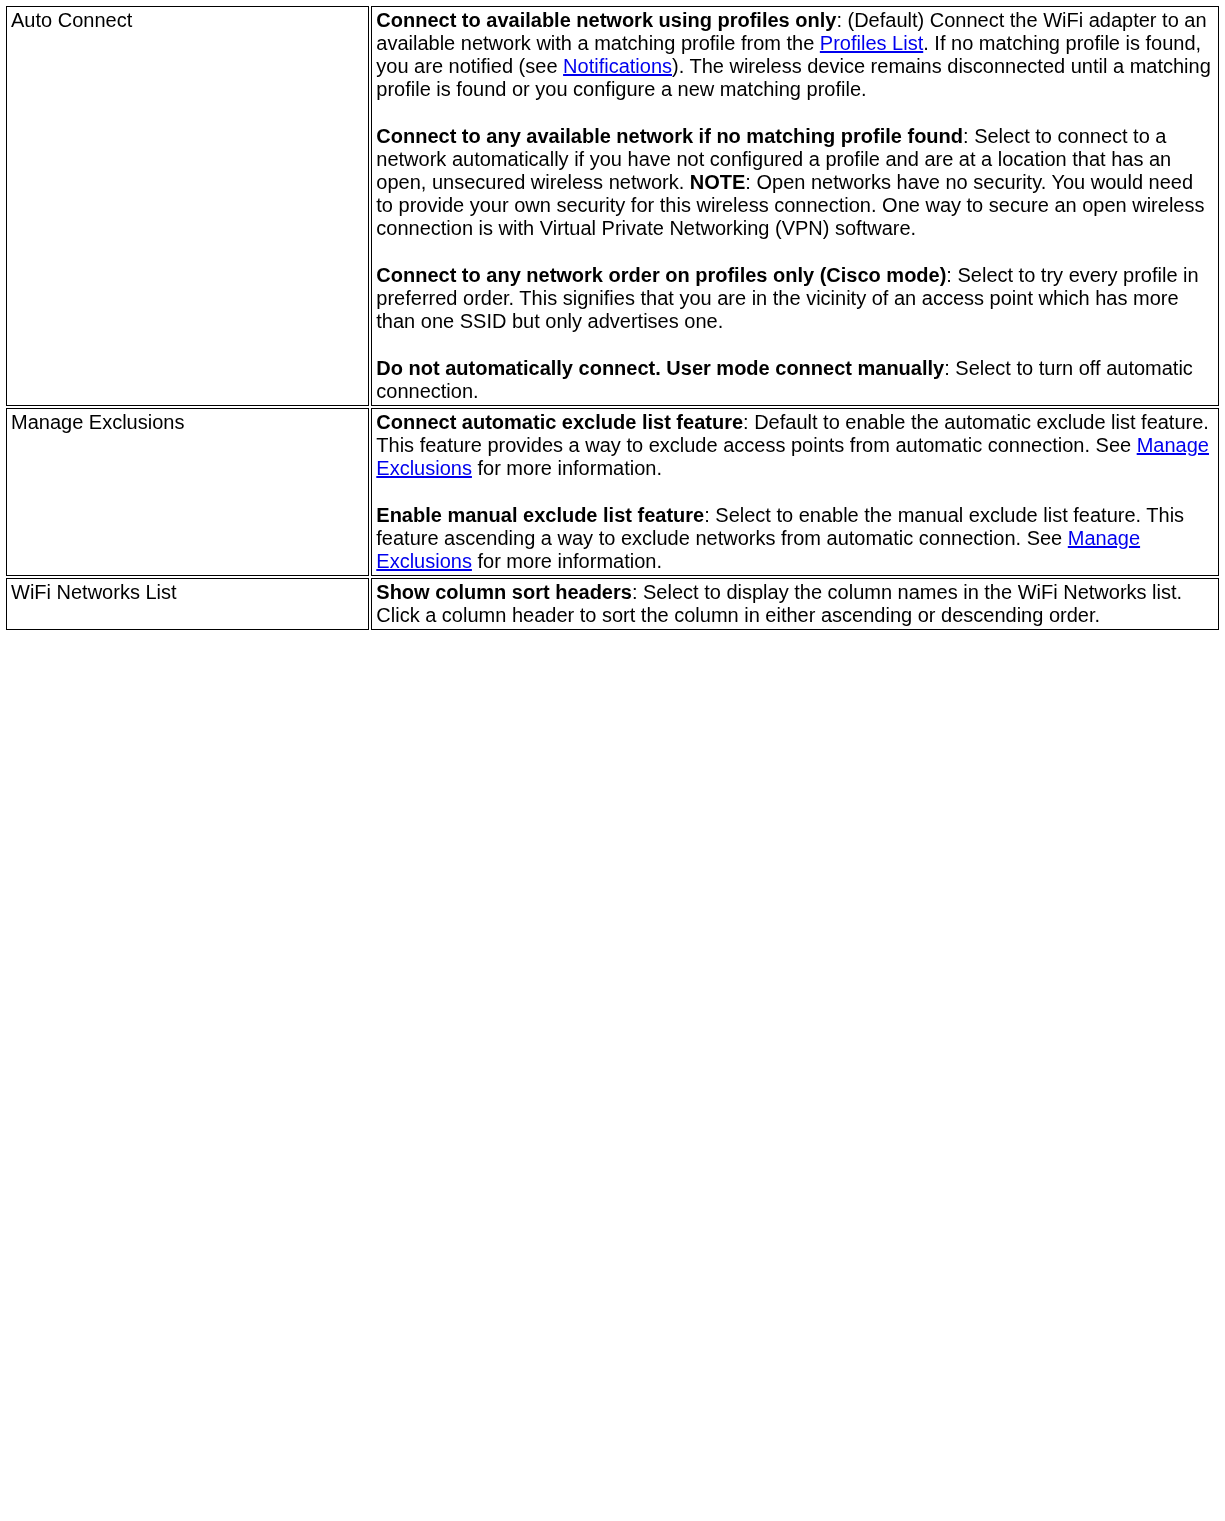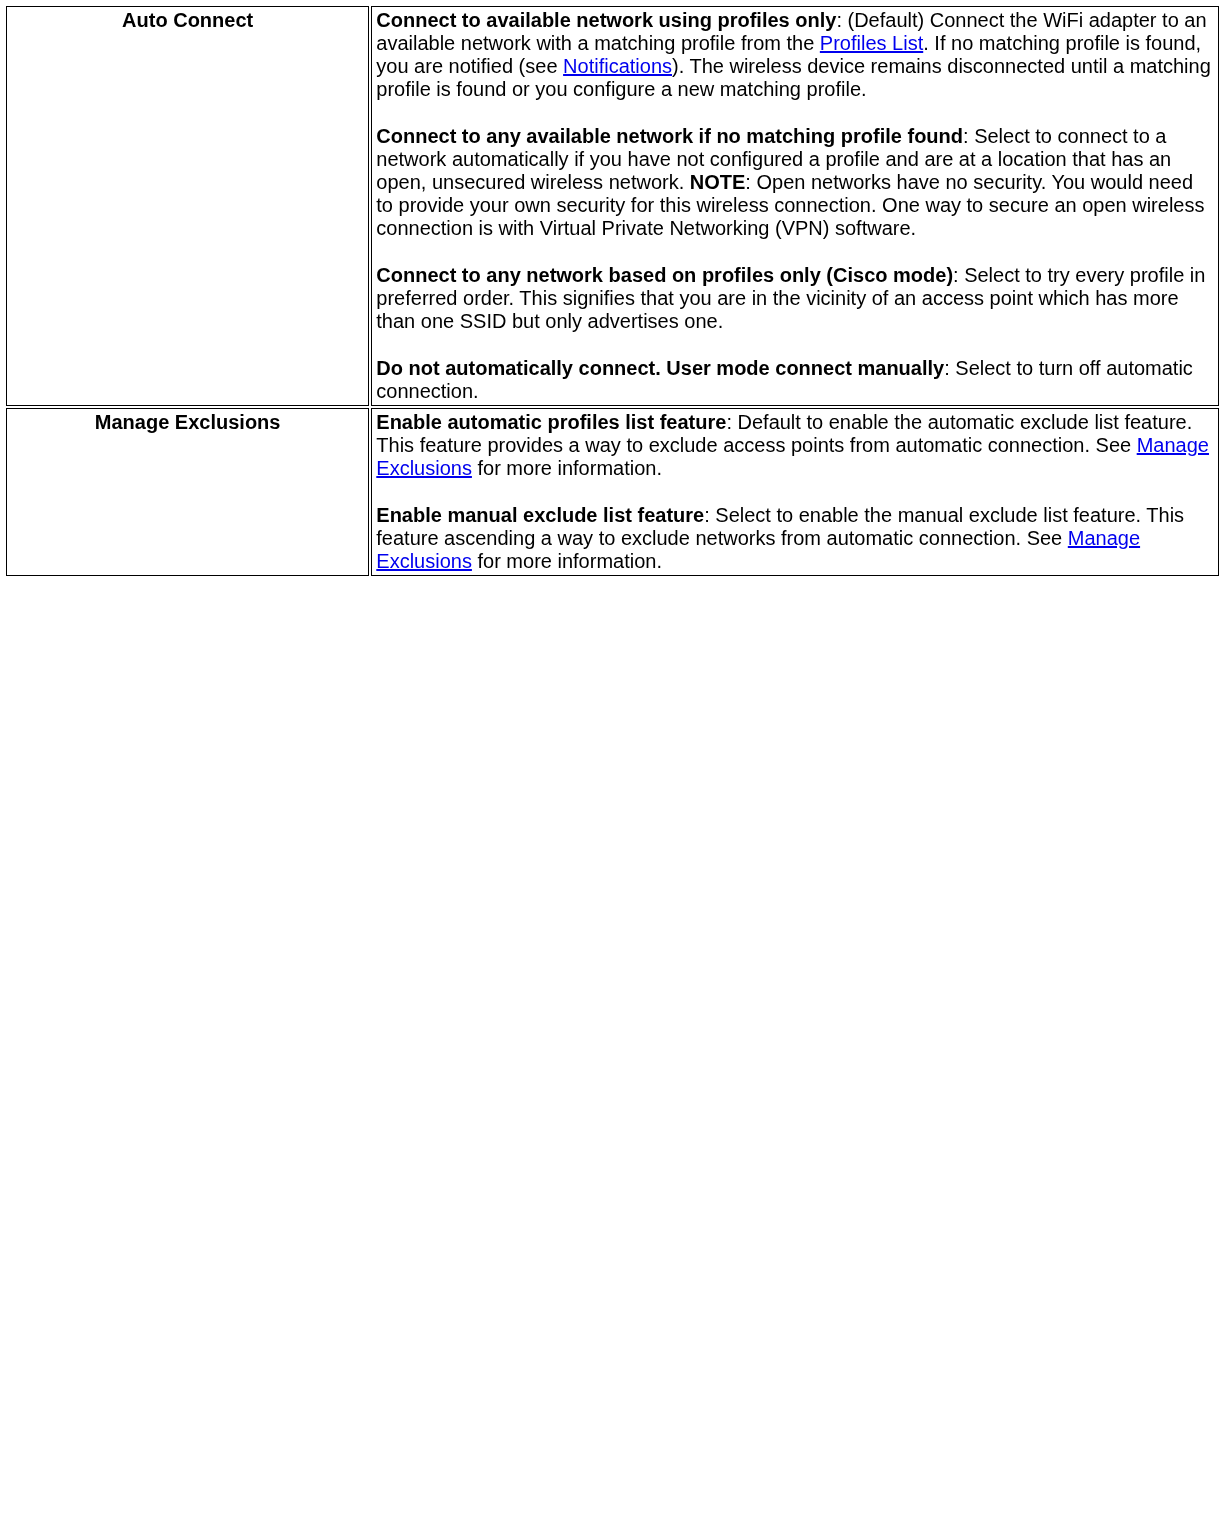--- a/index.html
+++ b/index.html
@@ -15,22 +15,21 @@
       border-spacing: 2px;
       width: 100%;
     }
     td {
       border: 1px solid #000;
       padding: 2px 4px;
       vertical-align: top;
     }
     td.left-col {
       width: 30%;
-      font-weight: bold;
-      text-align: center;
+      font-weight: normal;
     }
     td.right-col {
       width: 70%;
       margin-left: 6px;
     }
     .para {
       margin-bottom: 24px;
     }
     .para:last-child {
       margin-bottom: 0;
@@ -51,32 +50,40 @@
       <tr>
     <td class="left-col">Auto Connect</td>
     <td class="right-col">
       <div class="para">
         <span class="bold">Connect to available network using profiles only</span><span>: (Default) Connect the WiFi adapter to an available network with a matching profile from the </span><a href="#">Profiles List</a><span>. If no matching profile is found, you are notified (see </span><a href="#">Notifications</a><span>). The wireless device remains disconnected until a matching profile is found or you configure a new matching profile.</span>
       </div>
       <div class="para">
         <span class="bold">Connect to any available network if no matching profile found</span><span>: Select to connect to a network automatically if you have not configured a profile and are at a location that has an open, unsecured wireless network. </span><span class="bold">NOTE</span><span>: Open networks have no security. You would need to provide your own security for this wireless connection. One way to secure an open wireless connection is with Virtual Private Networking (VPN) software.</span>
       </div>
       <div class="para">
-        <span class="bold">Connect to any network based on profiles only (Cisco mode)</span><span>: Select to try every profile in preferred order. This signifies that you are in the vicinity of an access point which has more than one SSID but only advertises one.</span>
+        <span class="bold">Connect to any network order on profiles only (Cisco mode)</span><span>: Select to try every profile in preferred order. This signifies that you are in the vicinity of an access point which has more than one SSID but only advertises one.</span>
       </div>
       <div class="para">
         <span class="bold">Do not automatically connect. User mode connect manually</span><span>: Select to turn off automatic connection.</span>
       </div>
     </td>
   </tr>
   <tr>
     <td class="left-col">Manage Exclusions</td>
     <td class="right-col">
       <div class="para">
-        <span class="bold">Enable automatic profiles list feature</span><span>: Default to enable the automatic exclude list feature. This feature provides a way to exclude access points from automatic connection. See </span><a href="#">Manage Exclusions</a><span> for more information.</span>
+        <span class="bold">Connect automatic exclude list feature</span><span>: Default to enable the automatic exclude list feature. This feature provides a way to exclude access points from automatic connection. See </span><a href="#">Manage Exclusions</a><span> for more information.</span>
       </div>
       <div class="para">
         <span class="bold">Enable manual exclude list feature</span><span>: Select to enable the manual exclude list feature. This feature ascending a way to exclude networks from automatic connection. See </span><a href="#">Manage Exclusions</a><span> for more information.</span>
+      </div>
+    </td>
+  </tr>
+  <tr>
+    <td class="left-col">WiFi Networks List</td>
+    <td class="right-col">
+      <div class="para">
+        <span class="bold">Show column sort headers</span><span>: Select to display the column names in the WiFi Networks list. Click a column header to sort the column in either ascending or descending order.</span>
       </div>
     </td>
   </tr>
 </tbody>
   </table>
 
 </body></html>

